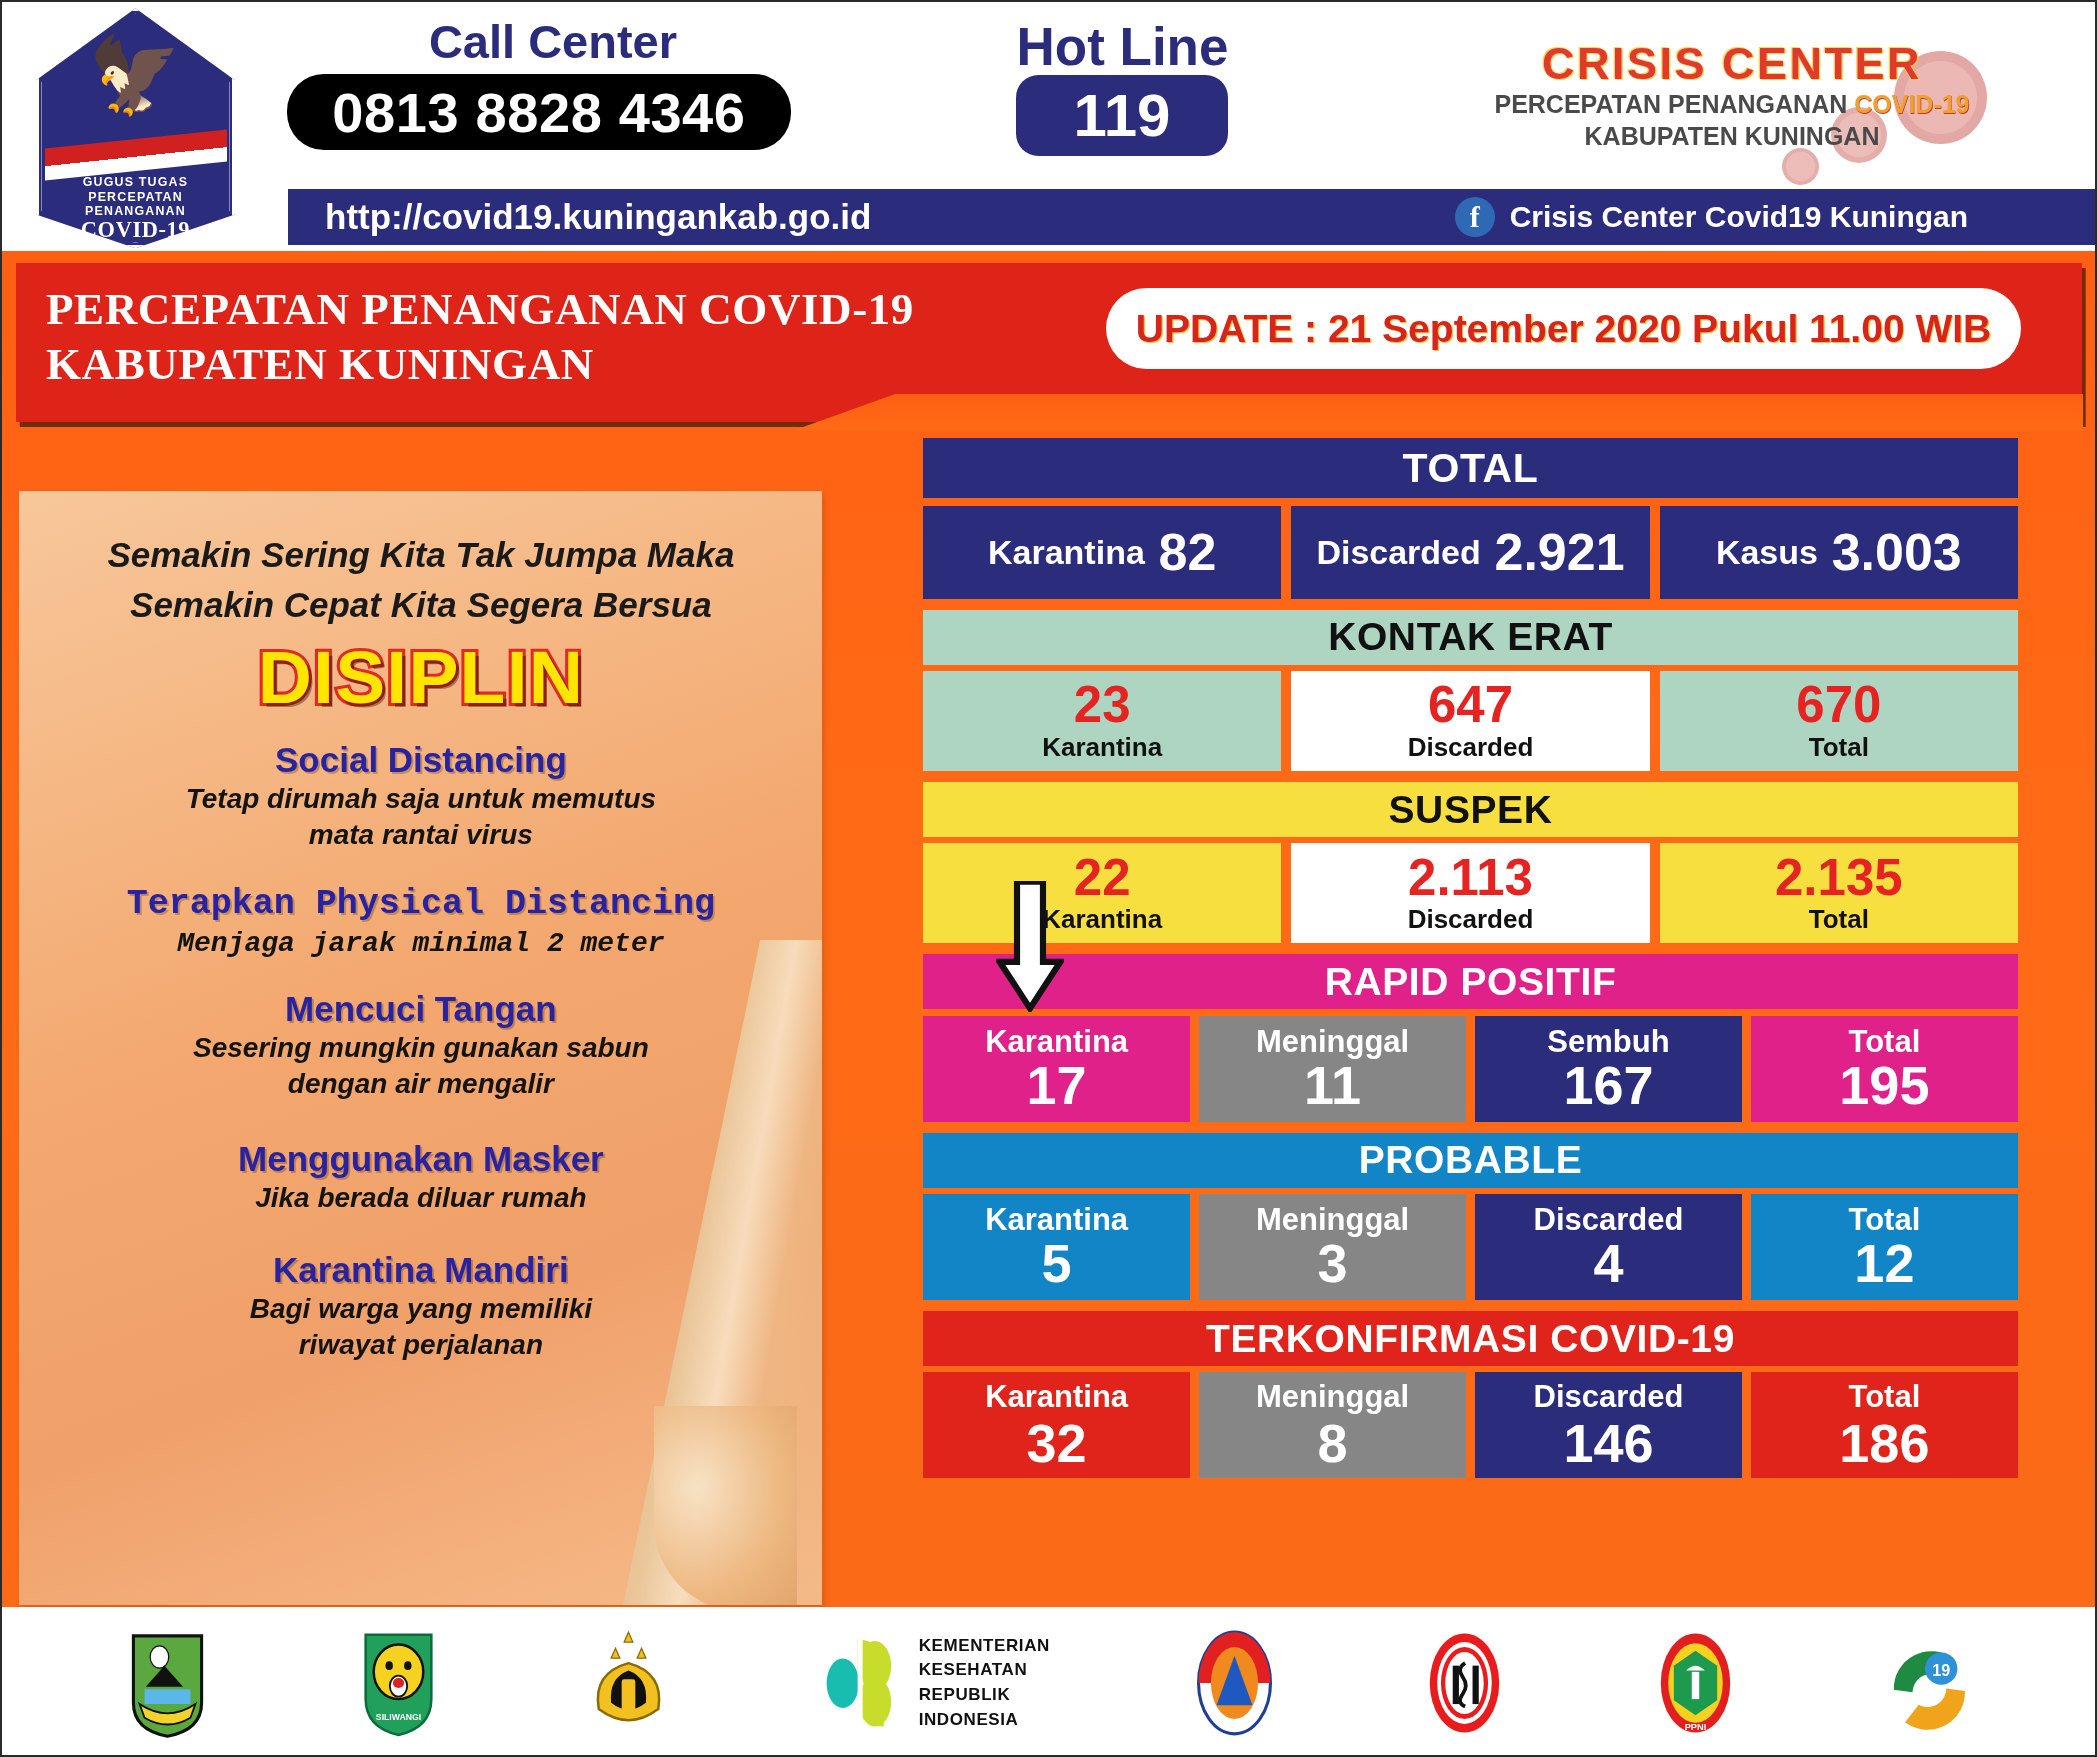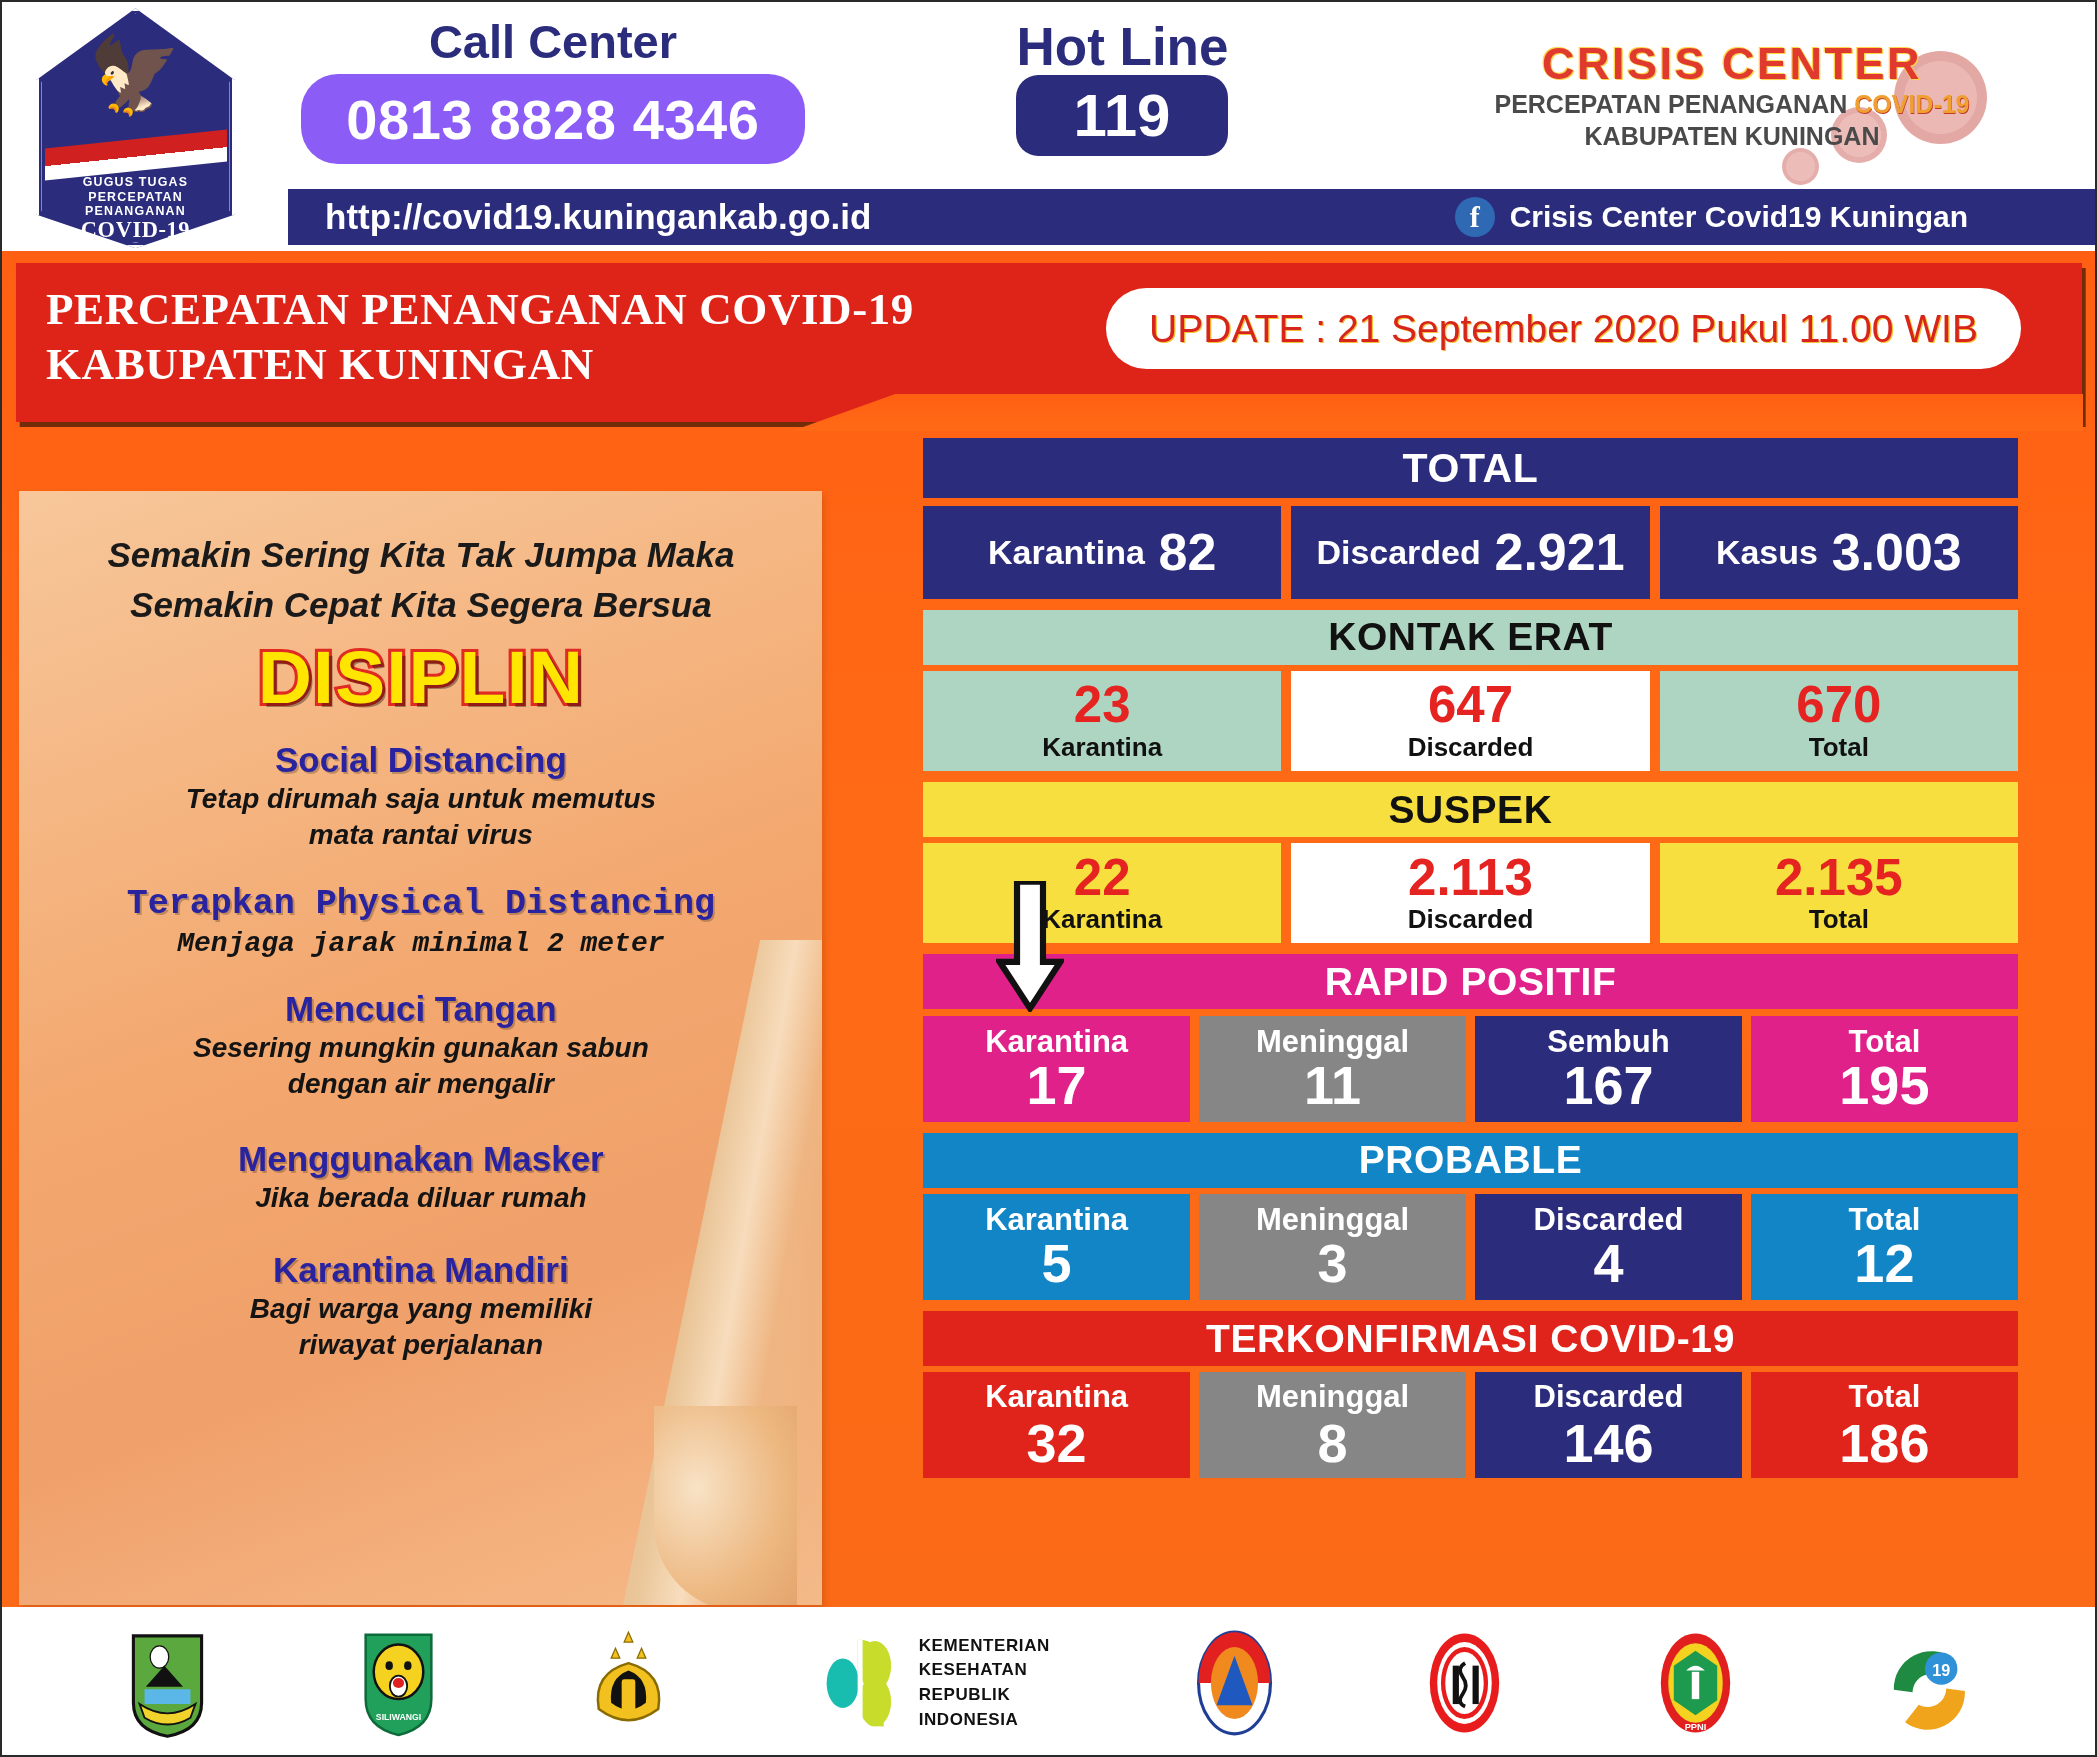--- a/index.html
+++ b/index.html
@@ -54,22 +54,22 @@
     color:#ffffff;font-size:22.4px;font-weight:bold;letter-spacing:0.6px;
     font-family:"Liberation Serif", serif;
   }
 
   
   .callcenter-label{
     position:absolute;left:299px;top:12.4px;width:504px;text-align:center;
     font-size:47px;font-weight:bold;color:#2b2c7c;
   }
   .callcenter-pill{
-    position:absolute;left:299px;top:72px;width:504px;height:90px;
-    background:#8b5cf6;border-radius:37px;
+    position:absolute;left:285px;top:72px;width:504px;height:76px;
+    background:#000000;border-radius:37px;
     display:flex;align-items:center;justify-content:center;
   }
   .callcenter-number{
     color:#ffffff;font-size:56px;font-weight:bold;letter-spacing:0.6px;
   }
 
   
   .hotline-label{
     position:absolute;left:971px;top:13.7px;width:299px;text-align:center;
     font-size:53px;font-weight:bold;color:#2b2c7c;
@@ -145,21 +145,21 @@
     position:absolute;left:44px;top:280px;width:1058px;
     color:#ffffff;font-size:45px;font-weight:bold;line-height:1.22;
     font-family:"Liberation Serif", serif;letter-spacing:0.6px;
   }
   .update-pill{
     position:absolute;left:1104px;top:286px;width:915px;height:81px;
     background:#ffffff;border-radius:44px;
     display:flex;align-items:center;justify-content:center;
   }
   .update-text{
-    font-size:39px;font-weight:normal;color:#d7251b;
+    font-size:39px;font-weight:bold;color:#d7251b;
     text-shadow:1.2px 1.2px 0 #f5c23a;
   }
 
   
   .left-card{
     position:absolute;left:17.4px;top:449px;width:803px;height:1114px;
     background:linear-gradient(160deg,#f7c79a 0%, #f3a86f 45%, #f0a06a 70%, #f6bb8a 100%);
     box-shadow:2.5px 3.7px 6.2px rgba(120,60,20,.25);
     overflow:hidden;
     margin-top:40px;

